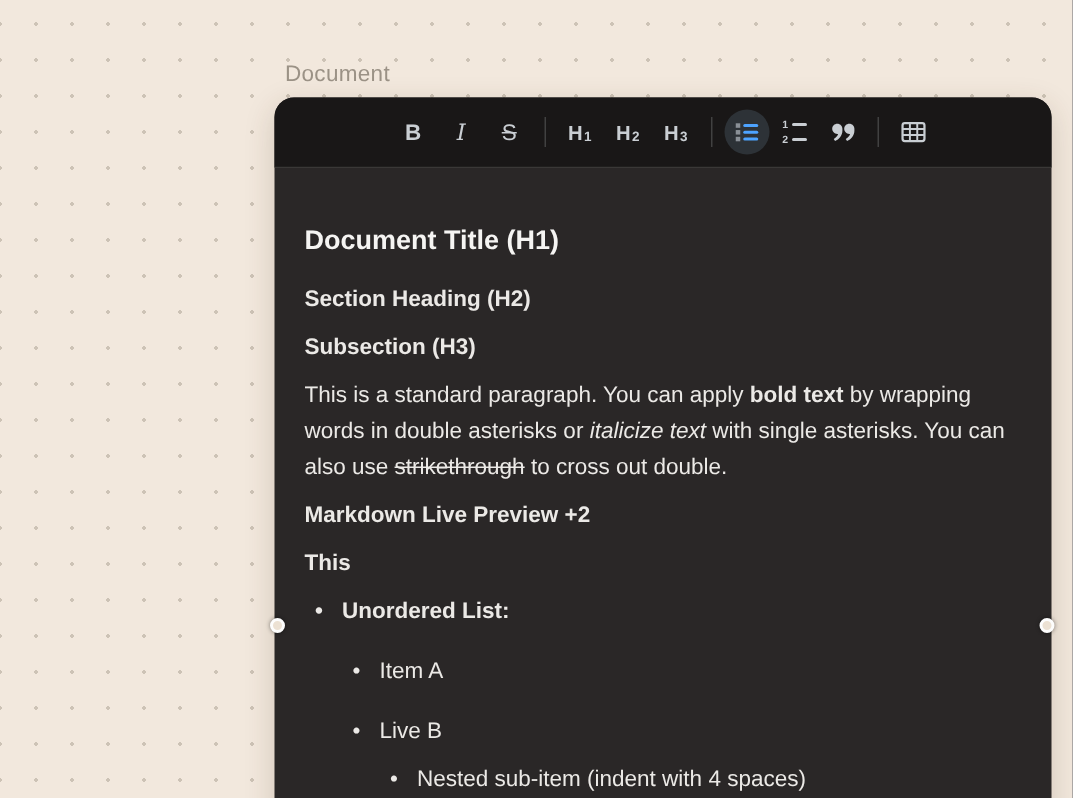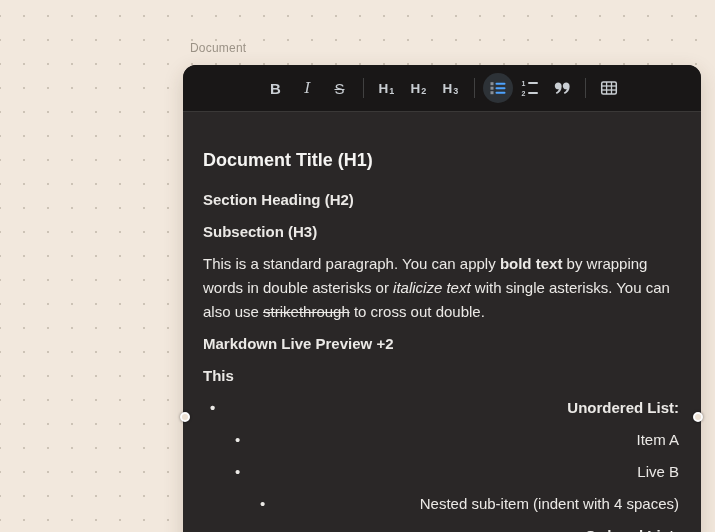--- a/index.html
+++ b/index.html
@@ -9,21 +9,21 @@
   .canvas {
     position:relative; width:715px; height:532px; overflow:hidden;
     background-color:#f2e8dd;
     background-image:radial-gradient(circle, #cdc3b6 1.3px, rgba(0,0,0,0) 1.4px);
     background-size:24px 24px;
     background-position:12px 4px;
   }
 
   .frame-label {
     position:absolute; left:190px; top:41px;
-    font-size:12px; color:#9b9286; letter-spacing:.2px;
+    font-size:15px; color:#9b9286; letter-spacing:.2px;
     cursor:default;
   }
 
   .card {
     position:absolute; left:183px; top:65px; width:518px; height:704px;
     background:#2a2727; border-radius:13px;
     box-shadow:0 6px 20px rgba(70,50,30,.18);
   }
 
   .toolbar {
@@ -57,23 +57,23 @@
     color:#ebe9e6; font-size:15px; line-height:24px;
     cursor:text;
   }
   .content h1 { font-size:18px; line-height:30px; font-weight:bold; margin:0 0 13px; color:#f5f4f2; }
   .blk { margin:0 0 8px; }
   .bold-h { font-weight:bold; }
   .italic { font-style:italic; }
   .strike { text-decoration:line-through; }
   b { font-weight:bold; }
 
-  .li { position:relative; padding-left:25px; margin:0 0 8px;text-align:right; }
+  .li { position:relative; padding-left:25px; margin:0 0 8px; }
   .li::before { content:"\2022"; position:absolute; left:7px; top:0; }
-  .lvl2 { margin-left:25px; }
+  .lvl2 { margin-left:25px;margin-top:16px; }
   .lvl3 { margin-left:50px; }
 
   .handle {
     position:absolute; width:10px; height:10px; border-radius:50%;
     background:#ece1d3; border:2px solid #fdfdfd;
     box-shadow:0 0 3px rgba(0,0,0,.45);
     cursor:ew-resize;
   }
   .handle-left  { left:180px; top:412px; }
   .handle-right { left:693px; top:412px; }

